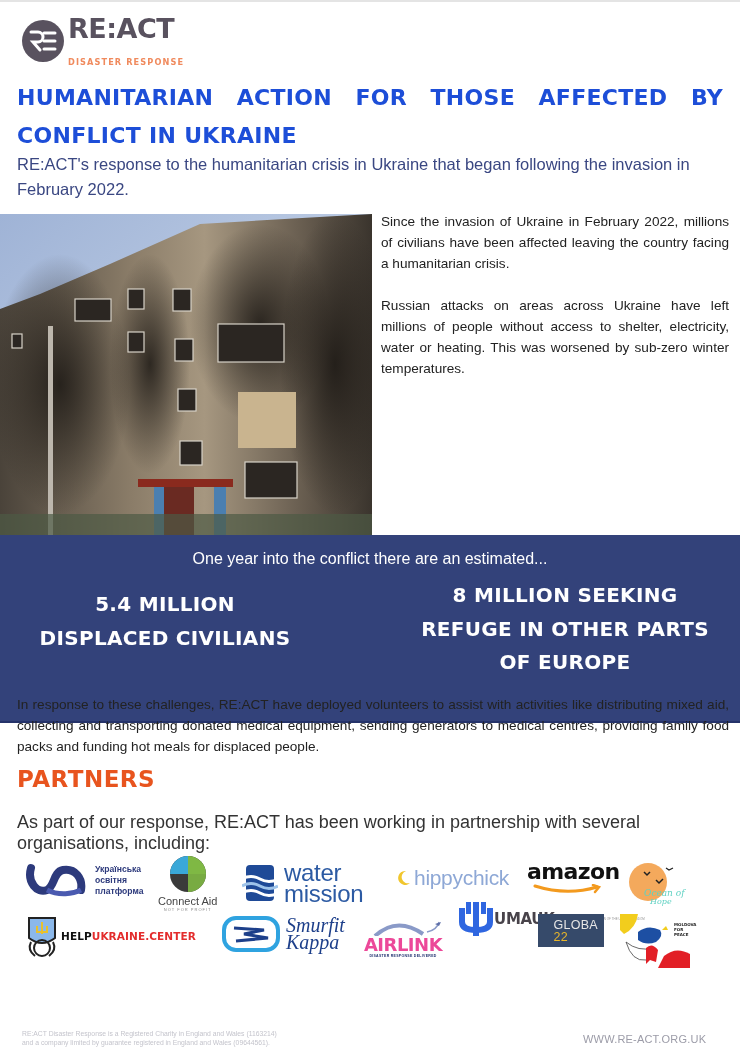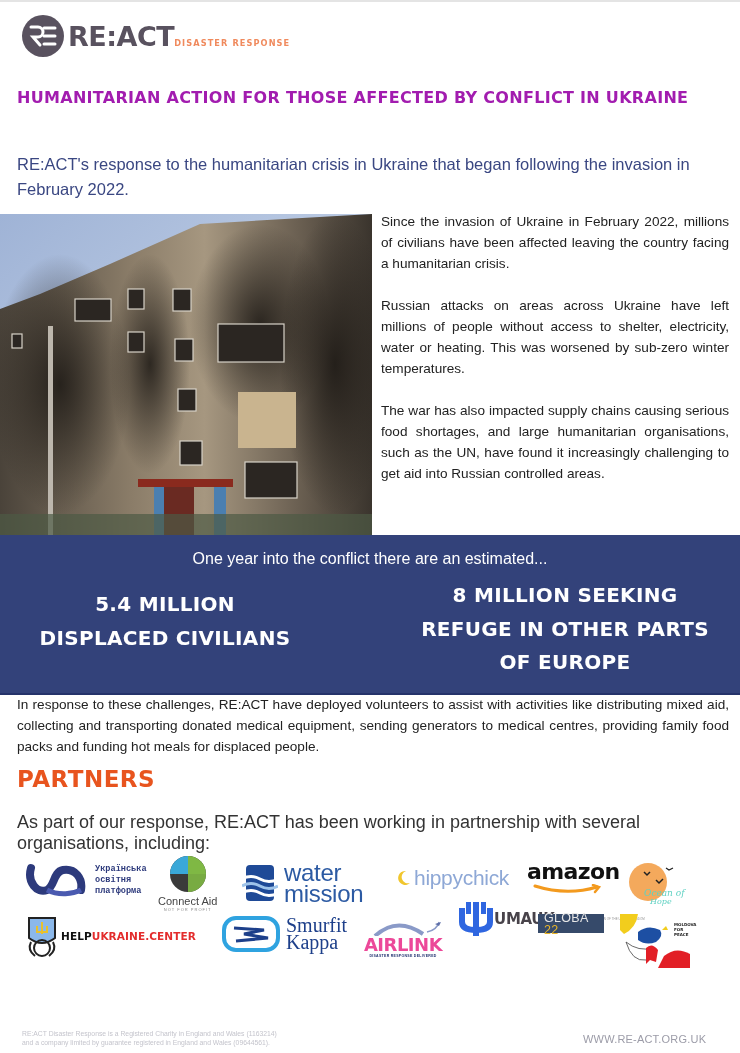--- a/index.html
+++ b/index.html
@@ -5,76 +5,76 @@
   * { box-sizing: border-box; margin: 0; padding: 0; }
   html, body { width: 740px; height: 1053px; background: #ffffff; overflow: hidden; }
   body { font-family: "Liberation Sans", sans-serif; color: #2b2b2b; position: relative; }
 
   .top-rule { position: absolute; left: 0; top: 0; width: 740px; height: 2px; background: #e4e4e4; }
 
   
   .logo { position: absolute; left: 22px; top: 15px; display: flex; align-items: center; }
   .logo-mark { width: 42px; height: 42px; border-radius: 50%; background: #59525f; position: relative; }
   .logo-mark svg { position: absolute; left: 0; top: 0; }
-  .logo-text { margin-left: 4px; display: flex; flex-direction: row; }
+  .logo-text { margin-left: 4px; display: flex; flex-direction: column; }
   .logo-name { font-family: "DejaVu Sans", sans-serif; font-weight: bold; font-size: 27px; color: #59525f; letter-spacing: -0.5px; line-height: 27px; }
   .logo-tag { font-family: "DejaVu Sans", sans-serif; font-weight: bold; font-size: 8.2px; color: #f08a5d; letter-spacing: 1.1px; line-height: 10px; margin-top: 15px; }
 
   
-  .title { position: absolute; left: 17px; top: 79px; width: 706px; font-family: "DejaVu Sans", sans-serif; font-weight: bold; font-size: 16px; line-height: 38px; color: #a21caf; text-align: justify; text-align-last: left; letter-spacing: 0.3px; }
+  .title { position: absolute; left: 17px; top: 79px; width: 706px; font-family: "DejaVu Sans", sans-serif; font-weight: bold; font-size: 22px; line-height: 38px; color: #1d4ed8; text-align: justify; text-align-last: left; letter-spacing: 0.3px; }
   .subtitle { position: absolute; left: 17px; top: 152px; width: 710px; font-size: 16.5px; line-height: 25px; color: #3a4782; }
 
   
   .photo { position: absolute; left: 0; top: 214px; width: 372px; height: 321px; overflow: hidden; background: #5b554c; }
   .photo svg { display: block; }
 
   .intro { position: absolute; left: 381px; top: 211px; width: 348px; font-size: 13.6px; line-height: 21px; color: #222; }
   .intro p { text-align: justify; margin-bottom: 21px; }
   .intro p.last { margin-bottom: 0; }
 
   
-  .stats { position: absolute; left: 0; top: 535px; width: 740px; height: 160px; background: #33427a; border-bottom: 2px solid #25336a; }
+  .stats { position: absolute; left: 0; top: 535px; width: 740px; height: 188px; background: #33427a; border-bottom: 2px solid #25336a; }
   .stats-lead { position: absolute; left: 0; top: 15px; width: 740px; text-align: center; font-size: 16px; color: #ffffff; }
   .stat { position: absolute; color: #ffffff; font-family: "DejaVu Sans", sans-serif; font-weight: bold; text-align: center; letter-spacing: 0.3px; }
   .stat-left { left: 10px; top: 52px; width: 310px; font-size: 20px; line-height: 34px; }
   .stat-right { left: 395px; top: 44px; width: 340px; font-size: 20px; line-height: 33.5px; }
 
   .response { position: absolute; left: 17px; top: 694px; width: 712px; font-size: 13.6px; line-height: 21px; color: #222; text-align: justify; }
 
   .partners-title { position: absolute; left: 17px; top: 766px; font-family: "DejaVu Sans", sans-serif; font-weight: bold; font-size: 23px; color: #e8541e; letter-spacing: 0.5px; }
   .partners-lead { position: absolute; left: 17px; top: 812px; font-size: 18px; color: #333; }
 
   
   .logos { position: absolute; left: 20px; top: 848px; width: 690px; height: 130px; }
   .plogo { position: absolute; display: flex; align-items: center; }
   .uop { left: 5px; top: 12px; }
-  .uop-text { font-family: Liberation Mono, monospace; font-weight: bold; font-size: 8.6px; line-height: 11px; color: #2d3a7c; margin-left: 8px; }
+  .uop-text { font-family: Liberation Sans, sans-serif; font-weight: bold; font-size: 8.6px; line-height: 11px; color: #2d3a7c; margin-left: 8px; }
   .connect { left: 138px; top: 6px; flex-direction: column; }
   .connect-name { font-size: 11px; color: #444; margin-top: 1px; }
   .connect-sub { font-size: 4px; color: #888; letter-spacing: 1px; }
   .water { left: 222px; top: 14px; }
   .water-text { font-size: 24px; line-height: 21px; color: #2c5aa3; margin-left: 6px; letter-spacing: -0.3px; }
   .hippy { left: 376px; top: 18px; }
   .hippy-text { font-size: 21px; color: #8ea8d6; margin-left: 2px; letter-spacing: -0.3px; }
   .amazon { left: 507px; top: 12px; flex-direction: column; align-items: flex-start; }
   .amazon-text { font-family: "DejaVu Sans", sans-serif; font-weight: bold; font-size: 22px; color: #111; letter-spacing: -0.6px; line-height: 24px; }
   .ocean { left: 606px; top: 14px; }
 
   .helpua { left: 5px; top: 66px; }
   .helpua-text { font-family: "DejaVu Sans", sans-serif; font-weight: bold; font-size: 10.5px; color: #111; margin-left: 2px; letter-spacing: 0.1px; }
   .helpua-text .red { color: #e32c2c; }
-  .smurfit { left: 202px; top: 68px; }
+  .smurfit { left: 202px; top: 68px; font-style: italic; }
   .smurfit-text { font-family: "Liberation Serif", serif; font-size: 20px; line-height: 17px; color: #1d3f8a; margin-left: 6px; }
   .airlink { left: 341px; top: 72px; flex-direction: column; align-items: center; }
   .airlink-text { font-family: "DejaVu Sans", sans-serif; font-weight: bold; font-size: 18px; color: #ec4899; letter-spacing: -0.5px; line-height: 18px; }
   .airlink-sub { font-size: 3.5px; color: #1e2f6e; letter-spacing: 0.3px; font-weight: bold; }
   .umauk { left: 438px; top: 52px; flex-direction: row; align-items: center; }
   .umauk-text { font-family: "DejaVu Sans", sans-serif; font-weight: bold; font-size: 15px; color: #48434a; letter-spacing: -0.3px; line-height: 15px; }
   .umauk-sub { font-size: 3px; color: #999; }
-  .globa { left: 518px; top: 66px; width: 66px; height: 19px; background: #364a6a; padding: 4px 6px; }
+  .globa { left: 518px; top: 66px; width: 66px; height: 33px; background: #364a6a; padding: 4px 6px; justify-content: flex-end; }
   .globa-text { font-size: 12.5px; line-height: 12px; color: #e6e6e6; letter-spacing: 0.3px; }
   .globa-num { color: #e8b529; }
   .moldova { left: 596px; top: 64px; }
 
   
   .footer-left { position: absolute; left: 22px; top: 1029px; font-size: 6.8px; line-height: 9px; color: #c4c4cc; }
   .footer-right { position: absolute; left: 583px; top: 1033px; font-size: 11px; color: #9c9ca8; letter-spacing: 0.2px; }
 </style>
 </head>
 <body>
@@ -142,21 +142,20 @@
     <rect x="154" y="273" width="10" height="48" fill="#4b7fb0"></rect>
     <rect x="214" y="273" width="12" height="48" fill="#4b7fb0"></rect>
     <rect x="48" y="112" width="5" height="209" fill="#bdb7ad"></rect>
     <rect x="0" y="300" width="372" height="21" fill="#4d5a45" opacity="0.7"></rect>
   </svg>
 </div>
 
 <div class="intro">
   <p>Since the invasion of Ukraine in February 2022, millions of civilians have been affected leaving the country facing a humanitarian crisis.</p>
   <p>Russian attacks on areas across Ukraine have left millions of people without access to shelter, electricity, water or heating. This was worsened by  sub-zero winter temperatures.</p>
-  <p class="last">The war has also impacted supply chains causing serious food shortages, and large humanitarian organisations, such as the UN, have found it increasingly challenging to get aid into Russian controlled areas.</p>
 </div>
 
 <div class="stats">
   <div class="stats-lead">One year into the conflict there are an estimated...</div>
   <div class="stat stat-left">
     <div>5.4 MILLION</div>
     <div>DISPLACED CIVILIANS</div>
   </div>
   <div class="stat stat-right">
     <div>8 MILLION SEEKING</div>

